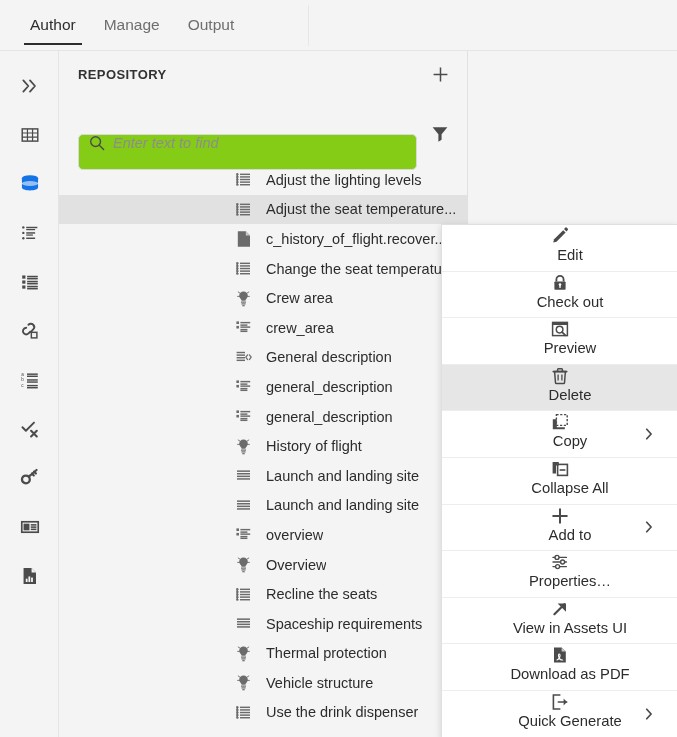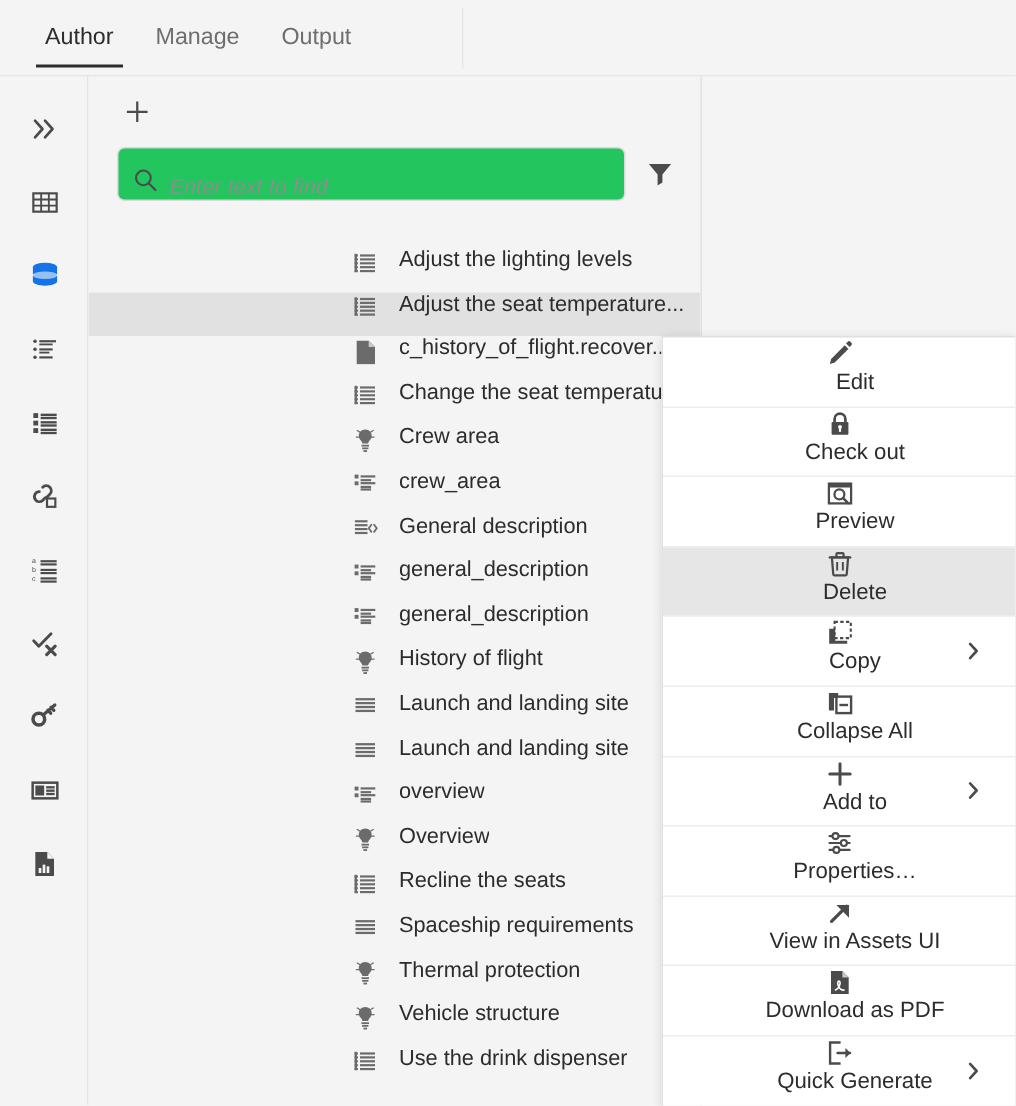--- a/index.html
+++ b/index.html
@@ -74,23 +74,23 @@
   }
   .repo-add {
     width: 26px; height: 26px; display: flex; align-items: center;
     justify-content: center; color: #4b4b4b; cursor: pointer;
   }
   .search-row {
     display: flex; align-items: center; gap: 10px;
     padding: 0 14px 0 19px;
   }
   .search-box {
-    flex: 1; height: 36px; background: #22c55e;
+    flex: 1; height: 36px; background: #84cc16;
     border: 1px solid #d9d9d9; border-radius: 5px;
-    display: flex; align-items: flex-end; padding: 0 10px; gap: 8px;
+    display: flex; align-items: flex-start; padding: 0 10px; gap: 8px; margin-top: 36px;
   }
   .search-box .mag { color: #4b4b4b; flex: 0 0 auto; }
   .search-input {
     border: none; outline: none; background: transparent;
     flex: 1; font-size: 14.5px; color: #2c2c2c;
     font-family: "Liberation Sans", sans-serif;
   }
   .search-input::placeholder { color: #8d8d8d; font-style: italic; }
   .filter-btn {
     width: 26px; height: 26px; display: flex; align-items: center;
@@ -100,21 +100,21 @@
   
   .tree-scroll-hint {
     position: absolute; left: 315px; top: 150px;
     width: 10px; height: 3px; background: #dcdcdc; border-radius: 2px;
   }
   .tree {
     position: absolute; left: 0; top: 114px; right: 0; bottom: 0;
     overflow: hidden;
   }
   .tree-row {
-    display: flex; 
+    display: flex; align-items: center;
     height: 29.6px;
     padding-left: 173px;
     cursor: pointer;
   }
   .tree-row.selected { background: #e1e1e1; }
   .tree-ico {
     flex: 0 0 auto; width: 22px; height: 20px;
     display: flex; align-items: center; justify-content: center;
     color: #6b6b6b;
     margin-right: 12px;
@@ -280,20 +280,21 @@
           <rect x="5.2" y="11.4" width="1.6" height="3.0" fill="#f4f4f4"></rect>
           <rect x="7.6" y="9.4" width="1.6" height="5.0" fill="#f4f4f4"></rect>
           <rect x="10.0" y="10.4" width="1.6" height="4.0" fill="#f4f4f4"></rect>
         </svg>
       </div>
     </div>
 
   <div class="repo">
 
     <div class="repo-header">
+      <div class="repo-title">REPOSITORY</div>
       <div class="repo-add" title="Add">
         <svg width="19" height="19" viewBox="0 0 19 19" aria-hidden="true">
           <path d="M9.5 2.6v13.8M2.6 9.5h13.8" stroke="currentColor" stroke-width="1.5" fill="none"></path>
         </svg>
       </div>
     </div>
 
     <div class="search-row">
       <div class="search-box">
         <span class="mag">

